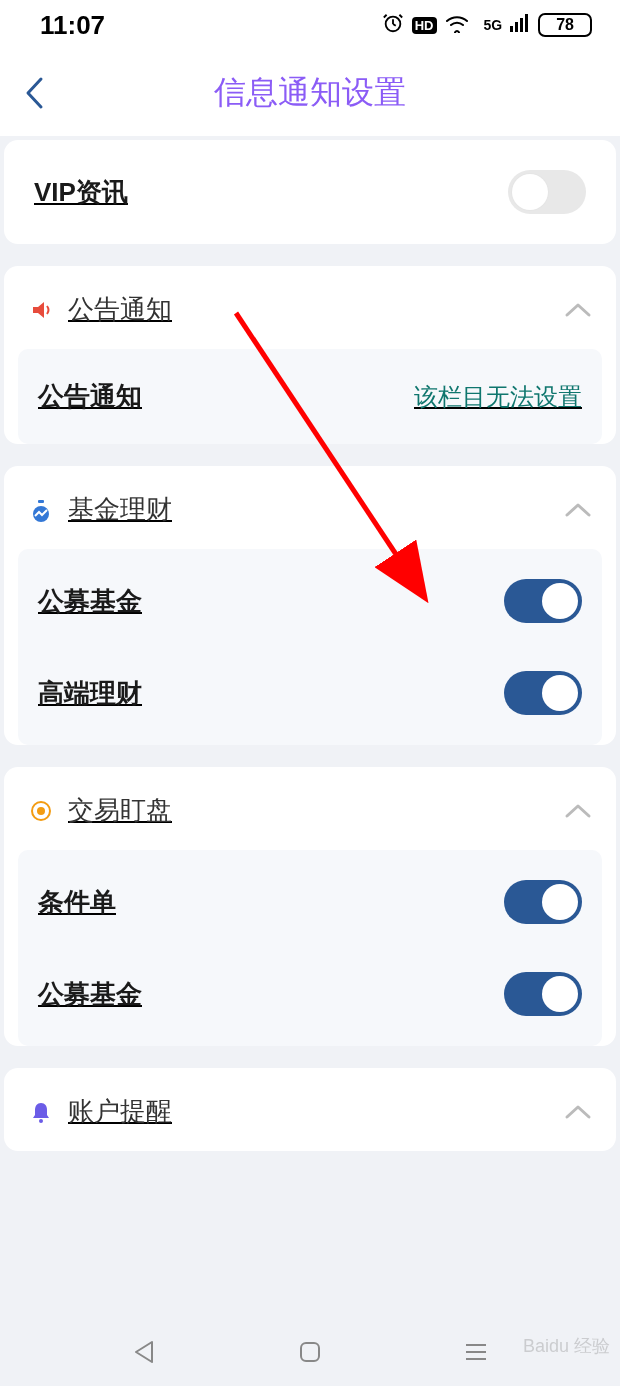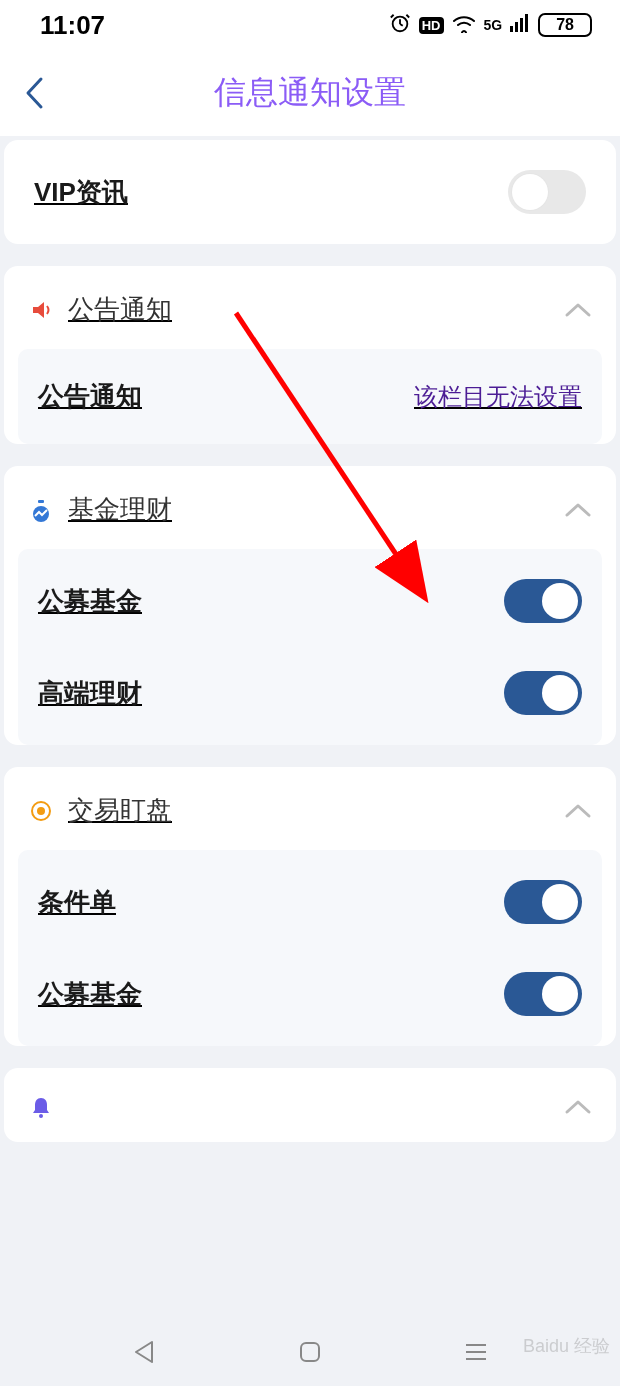--- a/index.html
+++ b/index.html
@@ -93,21 +93,21 @@
       border-radius: 10px;
     }
     .sub-row {
       display: flex;
       align-items: center;
       justify-content: space-between;
       padding: 30px 20px;
     }
     .sub-row + .sub-row { padding-top: 18px; }
     .sub-label { font-size: 26px; font-weight: 700; color: #1a1a1a; }
-    .sub-note { font-size: 24px; color: #4c1d95; }
+    .sub-note { font-size: 24px; color: #0f766e; }
     .toggle {
       width: 78px; height: 44px;
       border-radius: 22px;
       position: relative;
     }
     .toggle.on { background: #2a5895; }
     .toggle.off { background: #e8e8e8; }
     .toggle .knob {
       width: 36px; height: 36px;
       border-radius: 50%;
@@ -141,21 +141,21 @@
       color: #888;
     }
     .hd-badge {
       background: #000;
       color: #fff;
       border-radius: 4px;
       padding: 1px 3px;
       font-size: 13px;
       font-weight: 700;
     }
-    .signal-5g { font-size: 14px; font-weight: 700; }
+    .signal-5g { font-size: 14px; font-weight: 700; margin-left: 7px; }
   </style>
 </head>
 <body>
 
 <div class="status-bar">
   <div class="status-time">11:07</div>
   <div class="status-icons">
     <span>
       <svg width="22" height="22" viewBox="0 0 24 24">
           <circle cx="12" cy="13" r="8" fill="none" stroke="#000" stroke-width="2"></circle>
@@ -298,20 +298,21 @@
 
   <div class="card" style="margin-bottom:0;">
     <div class="section-header">
       <div class="section-header-left">
         <span class="section-icon">
           <svg width="24" height="24" viewBox="0 0 24 24">
               <path d="M12 3 C8 3 6 6 6 10 L6 15 L4 18 L20 18 L18 15 L18 10 C18 6 16 3 12 3 Z" fill="#6b5ce7"></path>
               <circle cx="12" cy="21" r="2" fill="#6b5ce7"></circle>
             </svg>
         </span>
+        <span class="section-title">账户提醒</span>
       </div>
       <span class="chevron-up">
         <svg width="28" height="16" viewBox="0 0 28 16">
             <polyline points="3,13 14,3 25,13" fill="none" stroke="#bbb" stroke-width="3" stroke-linecap="round" stroke-linejoin="round"></polyline>
           </svg>
       </span>
     </div>
   </div>
 
 </div>

